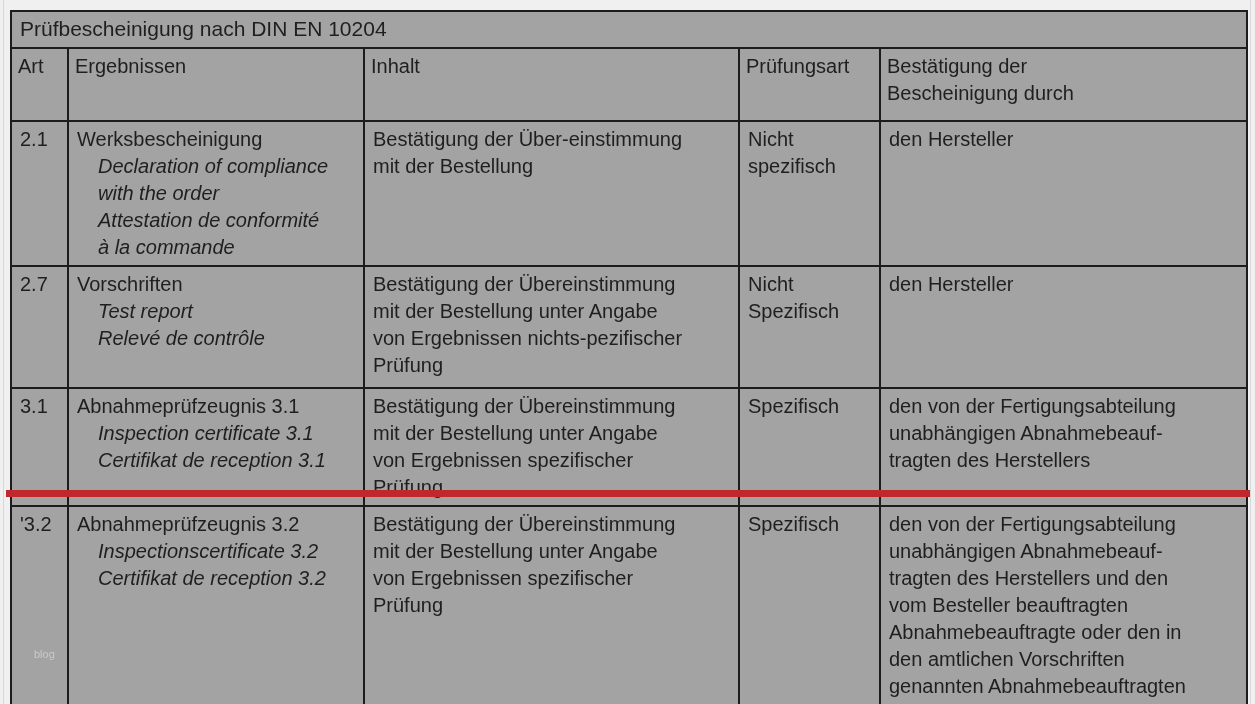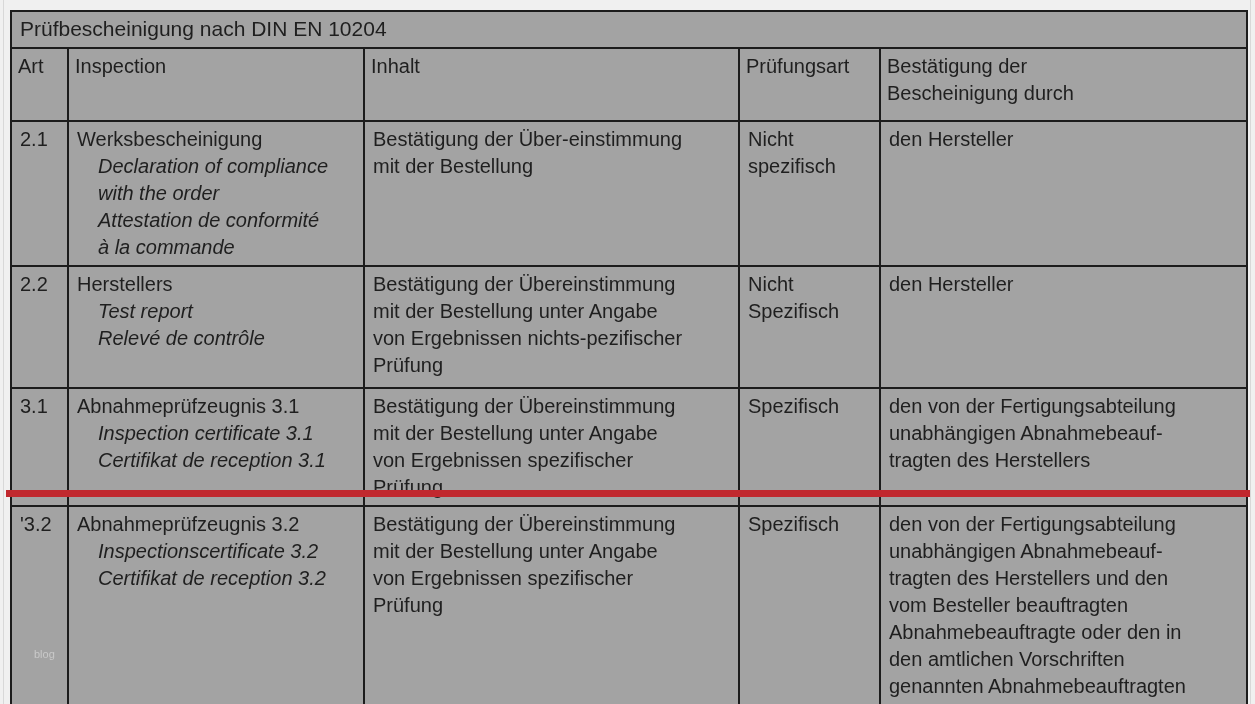--- a/index.html
+++ b/index.html
@@ -85,21 +85,21 @@
       <col class="col-inh">
       <col class="col-pru">
       <col class="col-bes">
   </colgroup>
   <tbody>
     <tr class="title-row">
       <td colspan="5">Prüfbescheinigung nach DIN EN 10204</td>
     </tr>
     <tr class="header-row">
       <th>Art</th>
-      <th>Inspection</th>
+      <th>Ergebnissen</th>
       <th>Inhalt</th>
       <th>Prüfungsart</th>
       <th class="lines">Bestätigung der
 Bescheinigung durch</th>
     </tr>
 
     <tr class="row-21">
       <td class="art-cell">2.1</td>
       <td>
         <div>Werksbescheinigung</div>
@@ -109,23 +109,23 @@
 à la commande</div>
       </td>
       <td class="lines">Bestätigung der Über-einstimmung
 mit der Bestellung</td>
       <td class="lines">Nicht
 spezifisch</td>
       <td class="lines">den Hersteller</td>
     </tr>
 
     <tr class="row-22">
-      <td class="art-cell">2.2</td>
+      <td class="art-cell">2.7</td>
       <td>
-        <div>Herstellers</div>
+        <div>Vorschriften</div>
         <div class="italic lines">Test report
 Relevé de contrôle</div>
       </td>
       <td class="lines">Bestätigung der Übereinstimmung
 mit der Bestellung unter Angabe
 von Ergebnissen nichts-pezifischer
 Prüfung</td>
       <td class="lines">Nicht
 Spezifisch</td>
       <td class="lines">den Hersteller</td>

